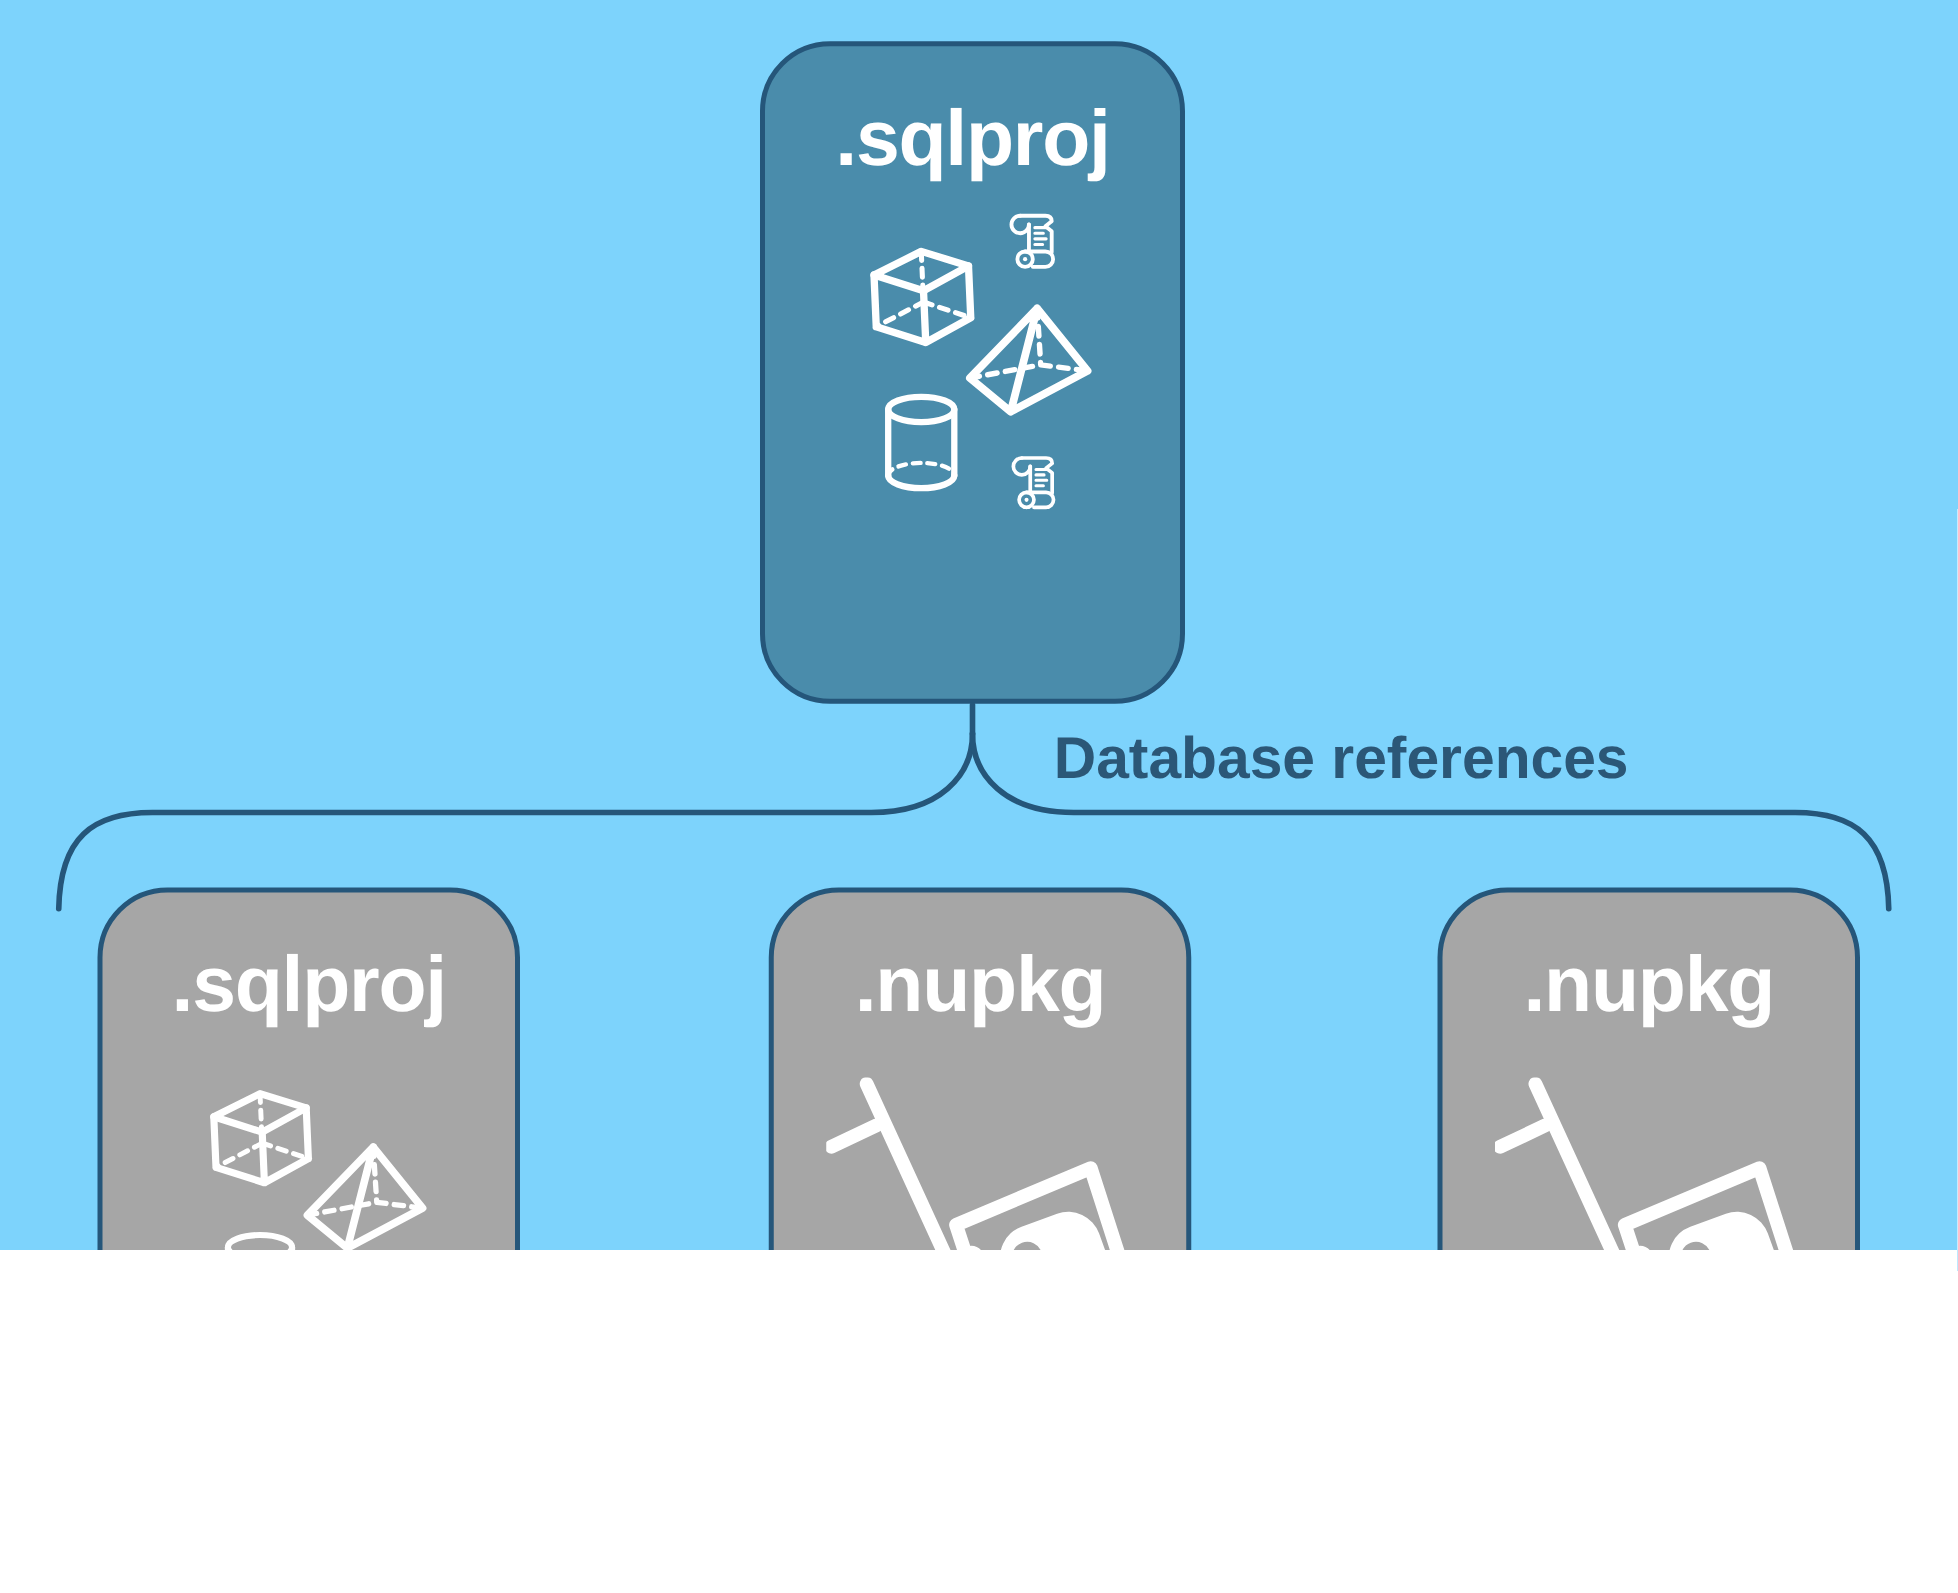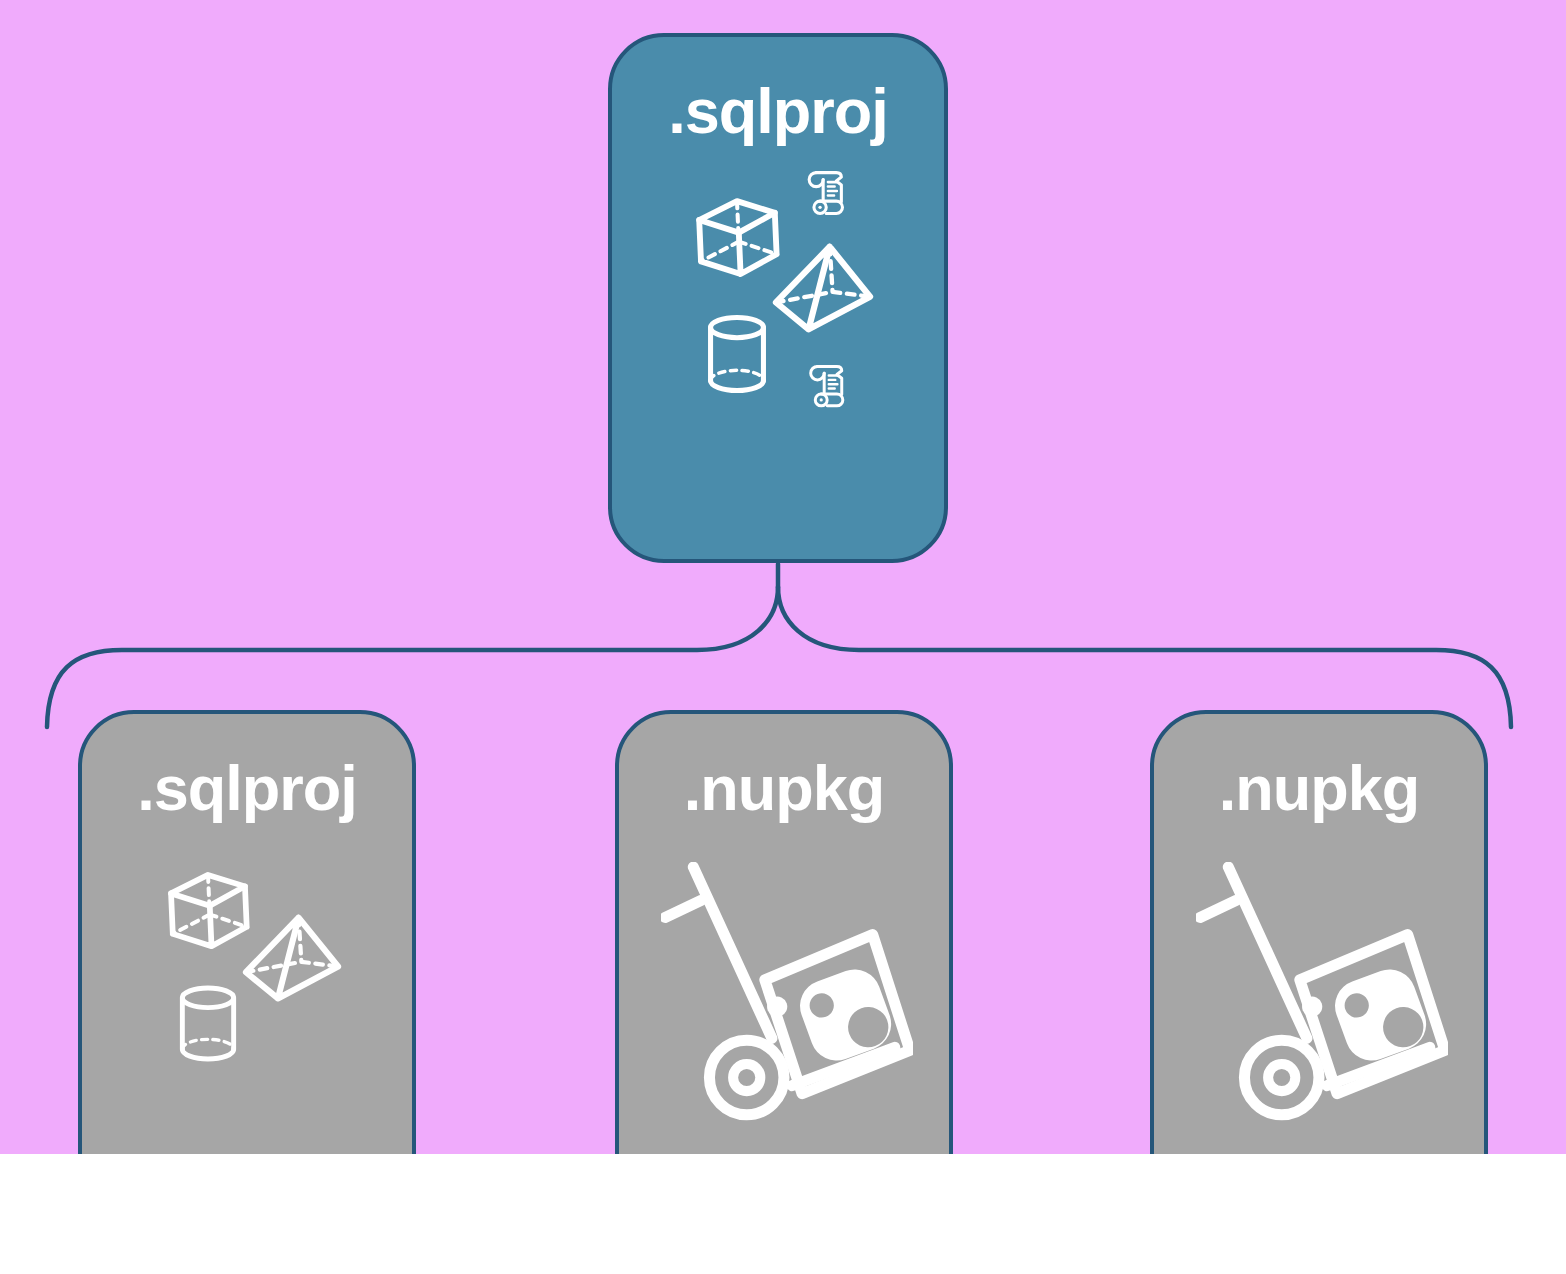--- a/index.html
+++ b/index.html
@@ -1,17 +1,17 @@
 <!DOCTYPE html>
 <html><head>
 <meta charset="utf-8">
 <style>
   html,body{margin:0;padding:0;background:#ffffff;}
   .canvas{
-    position:relative;width:1566px;height:1154px;background:#f0abfc;
+    position:relative;width:1566px;height:1000px;background:#7dd3fc;
     font-family:"Liberation Sans", sans-serif;overflow:hidden;
   }
   .box{
     position:absolute;box-sizing:border-box;
     border:4px solid #25567a;border-radius:56px;
   }
   .box--root{left:608px;top:33px;width:340px;height:530px;background:#4a8cab;}
   .box--child{top:710px;width:338px;height:522px;background:#a6a6a6;}
   .box--child-0{left:78px;}
   .box--child-1{left:615px;}
@@ -75,20 +75,21 @@
       <path class="stroke" stroke-width="4.5" d="M57,27 h16 M57,35 h12 M57,43 h16 M57,51 h11"></path>
     </svg>
   </div>
 
   <svg class="brace-layer" viewBox="0 0 1566 1274">
     <path d="M778,564 L778,587" fill="none" stroke="#25567a" stroke-width="4.5" stroke-linecap="round"></path>
     <path d="M778,587 C778,620 752,650 697,650 L122,650 C74,650 48,670 47,727" fill="none" stroke="#25567a" stroke-width="4.5" stroke-linecap="round"></path>
     <path d="M778,587 C778,620 804,650 859,650 L1436,650 C1484,650 1510,670 1511,727" fill="none" stroke="#25567a" stroke-width="4.5" stroke-linecap="round"></path>
   </svg>
 
+  <div class="connector-label">Database references</div>
 
   <div class="box box--child box--child-0">
     <div class="box-title">.sqlproj</div>
 
     <svg class="icon" style="left:82px;top:153px;" width="88" height="88" viewBox="0 0 100 100">
       <path class="stroke" stroke-width="6.5" d="M8,30 L50,9 L92,22 L52,44 Z"></path>
       <path class="stroke" stroke-width="6.5" d="M8,30 L10,76 M92,22 L94,68 M52,44 L54,90 M10,76 L54,90 L94,68"></path>
       <path class="stroke dash" stroke-width="4.5" d="M50,9 L52,54 M52,54 L10,76 M52,54 L94,68"></path>
     </svg>
 

